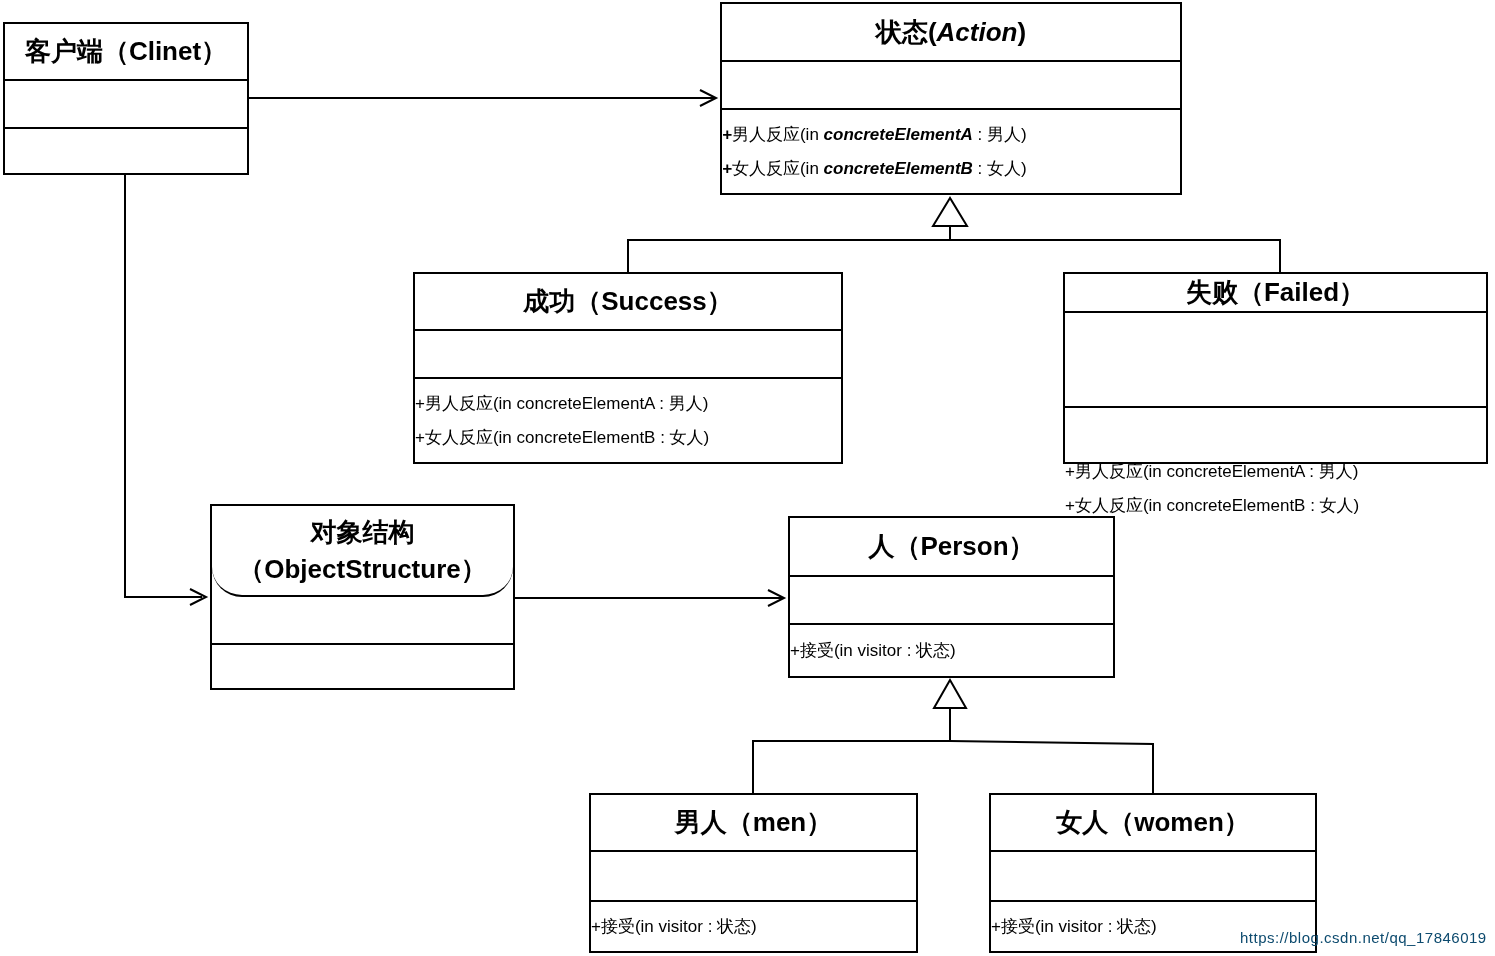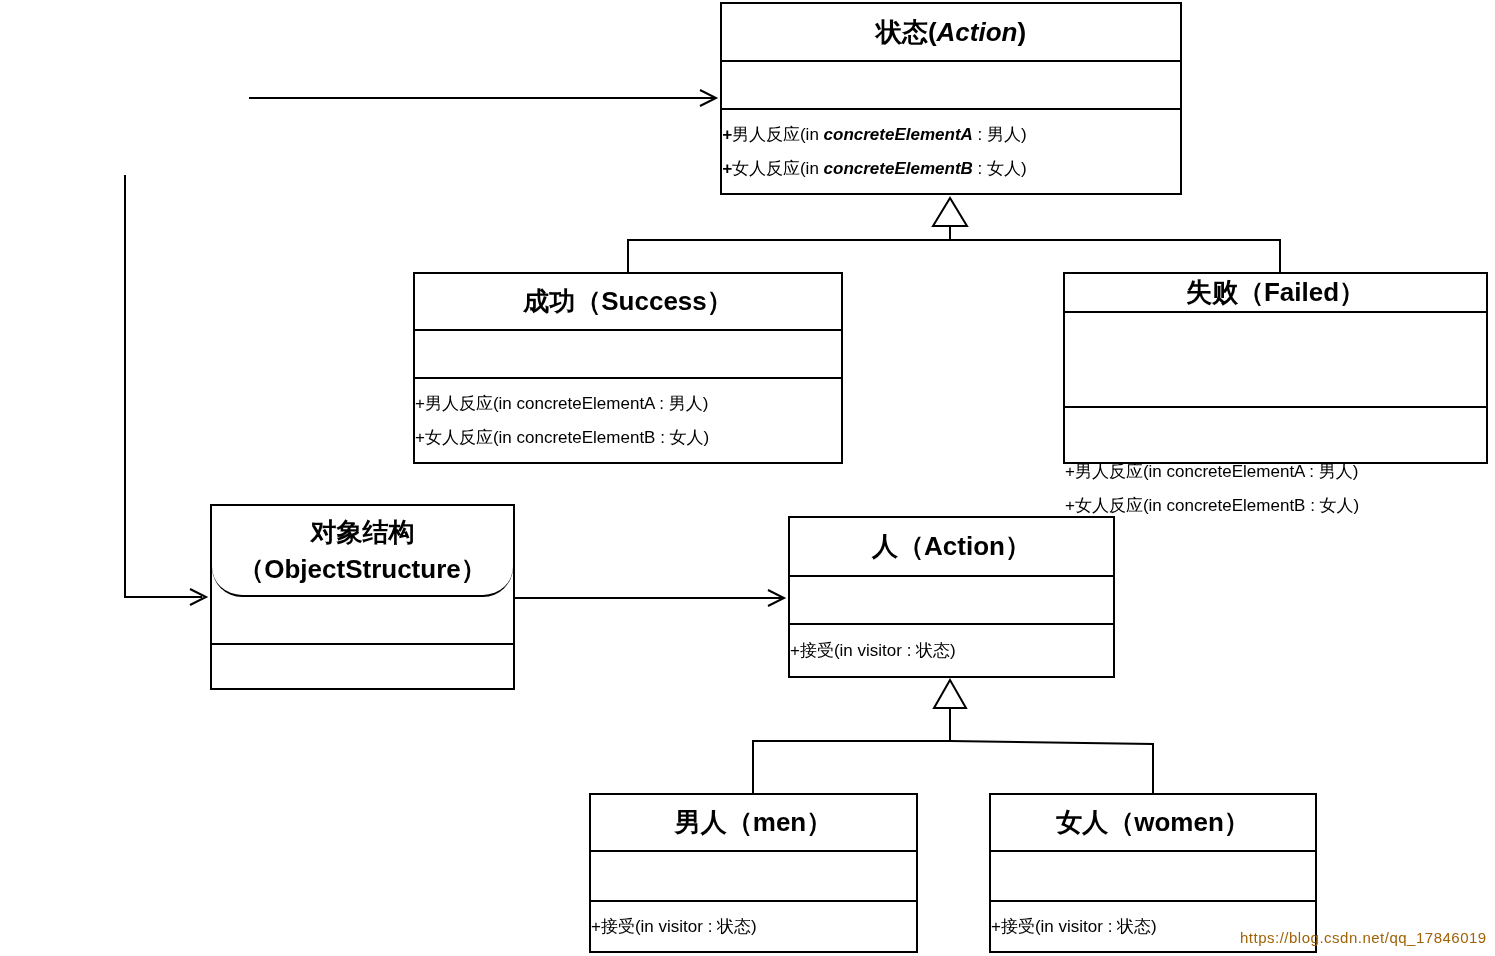--- a/index.html
+++ b/index.html
@@ -42,21 +42,21 @@
     white-space:nowrap;
   }
   .seg-b{font-weight:bold;}
   .seg-bi{font-weight:bold;font-style:italic;}
 
   .watermark{
     position:absolute;
     left:1240px;top:929px;
     font-size:15px;
     letter-spacing:0.5px;
-    color:#a16207;
+    color:#0c4a6e;
     white-space:nowrap;
   }
 </style>
 </head>
 <body>
 
 <div id="canvas">
 
   <svg class="connectors" viewBox="0 0 1495 956">
 
@@ -82,20 +82,27 @@
     </g>
 
     <g>
       <polyline points="753,793 753,741 950,741"></polyline>
       <polyline points="950,741 1153,744 1153,793"></polyline>
       <line x1="950" y1="741" x2="950" y2="708"></line>
       <polygon points="950,680 934,708 966,708"></polygon>
     </g>
   </svg>
 
+  <div class="uml-box" style="left:3px;top:22px;width:246px;height:153px;">
+    <div class="compartment title-compartment with-divider" style="height:57px;">
+        <div class="line"><span class="seg-b">客户端（Clinet）</span></div>
+      </div>
+    <div class="compartment attrs-compartment with-divider" style="height:48px;"></div>
+    <div class="compartment methods-compartment"></div>
+  </div>
 
   <div class="uml-box" style="left:720px;top:2px;width:462px;height:193px;">
     <div class="compartment title-compartment with-divider" style="height:58px;">
         <div class="line"><span class="seg-b">状态(</span><span class="seg-bi">Action</span><span class="seg-b">)</span></div>
       </div>
     <div class="compartment attrs-compartment with-divider" style="height:48px;"></div>
     <div class="compartment methods-compartment">
         <div class="line"><span class="seg-bi">+</span><span>男人反应(in </span><span class="seg-bi">concreteElementA</span><span> : 男人)</span></div>
         <div class="line"><span class="seg-bi">+</span><span>女人反应(in </span><span class="seg-bi">concreteElementB</span><span> : 女人)</span></div>
       </div>
@@ -127,21 +134,21 @@
     <div class="compartment title-compartment with-divider" style="height:91px;border-radius:30px;">
         <div class="line"><span class="seg-b">对象结构</span></div>
         <div class="line"><span class="seg-b">（ObjectStructure）</span></div>
       </div>
     <div class="compartment attrs-compartment with-divider" style="height:48px;"></div>
     <div class="compartment methods-compartment"></div>
   </div>
 
   <div class="uml-box" style="left:788px;top:516px;width:327px;height:162px;">
     <div class="compartment title-compartment with-divider" style="height:59px;">
-        <div class="line"><span class="seg-b">人（Action）</span></div>
+        <div class="line"><span class="seg-b">人（Person）</span></div>
       </div>
     <div class="compartment attrs-compartment with-divider" style="height:48px;"></div>
     <div class="compartment methods-compartment">
         <div class="line"><span>+接受(in visitor : 状态)</span></div>
       </div>
   </div>
 
   <div class="uml-box" style="left:589px;top:793px;width:329px;height:160px;">
     <div class="compartment title-compartment with-divider" style="height:57px;">
         <div class="line"><span class="seg-b">男人（men）</span></div>

